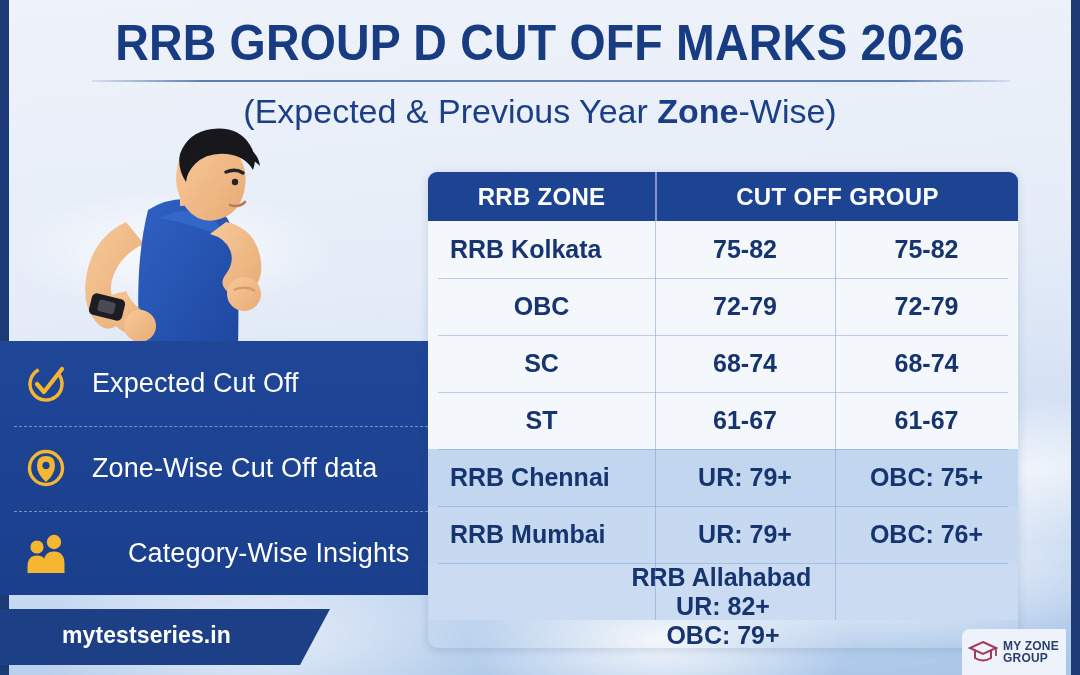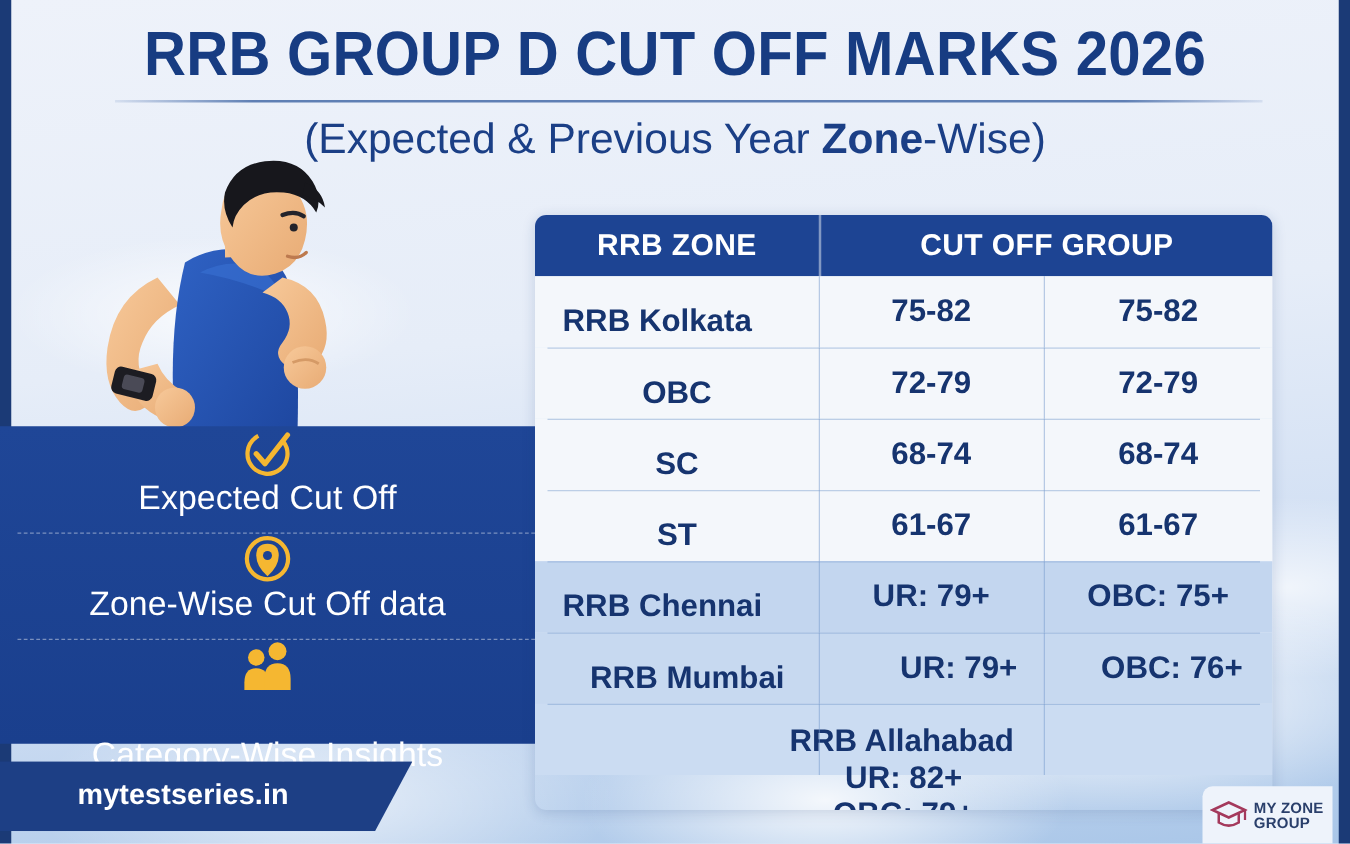--- a/index.html
+++ b/index.html
@@ -45,21 +45,21 @@
   
   .runner{position:absolute;left:30px;top:118px;width:300px;height:228px;}
 
   
   .panel{
     position:absolute;left:0;top:341px;width:428px;height:254px;
     background:linear-gradient(180deg,#1f4697 0%,#1a3f8d 100%);
   }
   .feat{
     position:absolute;left:0;width:428px;height:84px;
-    display:flex;align-items:center;flex-direction:column;
+    display:flex;align-items:center;
   }
   .feat.f0{top:0;}
   .feat.f1{top:85px;}
   .feat.f2{top:170px;gap:36px;}
   .feat .sep{
     position:absolute;left:14px;right:0;top:0;height:0;
     border-top:1px dashed rgba(255,255,255,.42);
   }
   .ficon{width:92px;display:flex;justify-content:center;align-items:center;flex:none;}
   .flabel{
@@ -79,27 +79,27 @@
     color:#fff;font-size:24px;font-weight:700;text-align:center;letter-spacing:.3px;
   }
   .th-zone{width:227px;}
   .th-sep{width:2px;height:49px;background:rgba(255,255,255,.45);}
   .th-marks{flex:1;}
   .trow{
     display:flex;height:57px;align-items:center;position:relative;
   }
   .trow.light{background:#f4f7fb;}
   .trow.blue{background:#c3d6ef;}
-  .trow.blue.b2{background:#c7d9f0;padding-left:22px;}
+  .trow.blue.b2{background:#c7d9f0;}
   .trow.blue.b3{background:#cbdcf2;flex-direction:column;}
   .trow + .trow::before{
     content:"";position:absolute;left:10px;right:10px;top:0;height:1px;background:rgba(120,155,205,.45);
   }
   .cell{font-size:25px;font-weight:700;color:#16346f;text-align:center;white-space:nowrap;}
-  .c-zone{width:227px;margin-top:16px;}
+  .c-zone{width:227px;}
   .c-zone.named{text-align:left;padding-left:22px;width:205px;}
   .c-val{width:180px;}
   .c-val2{flex:1;}
   .vsep{position:absolute;top:0;bottom:0;width:1px;background:rgba(120,155,205,.5);}
   .vsep.s1{left:227px;}
   .vsep.s2{left:407px;}
 
   
   .footer-band{
     position:absolute;left:0;top:609px;width:330px;height:56px;

